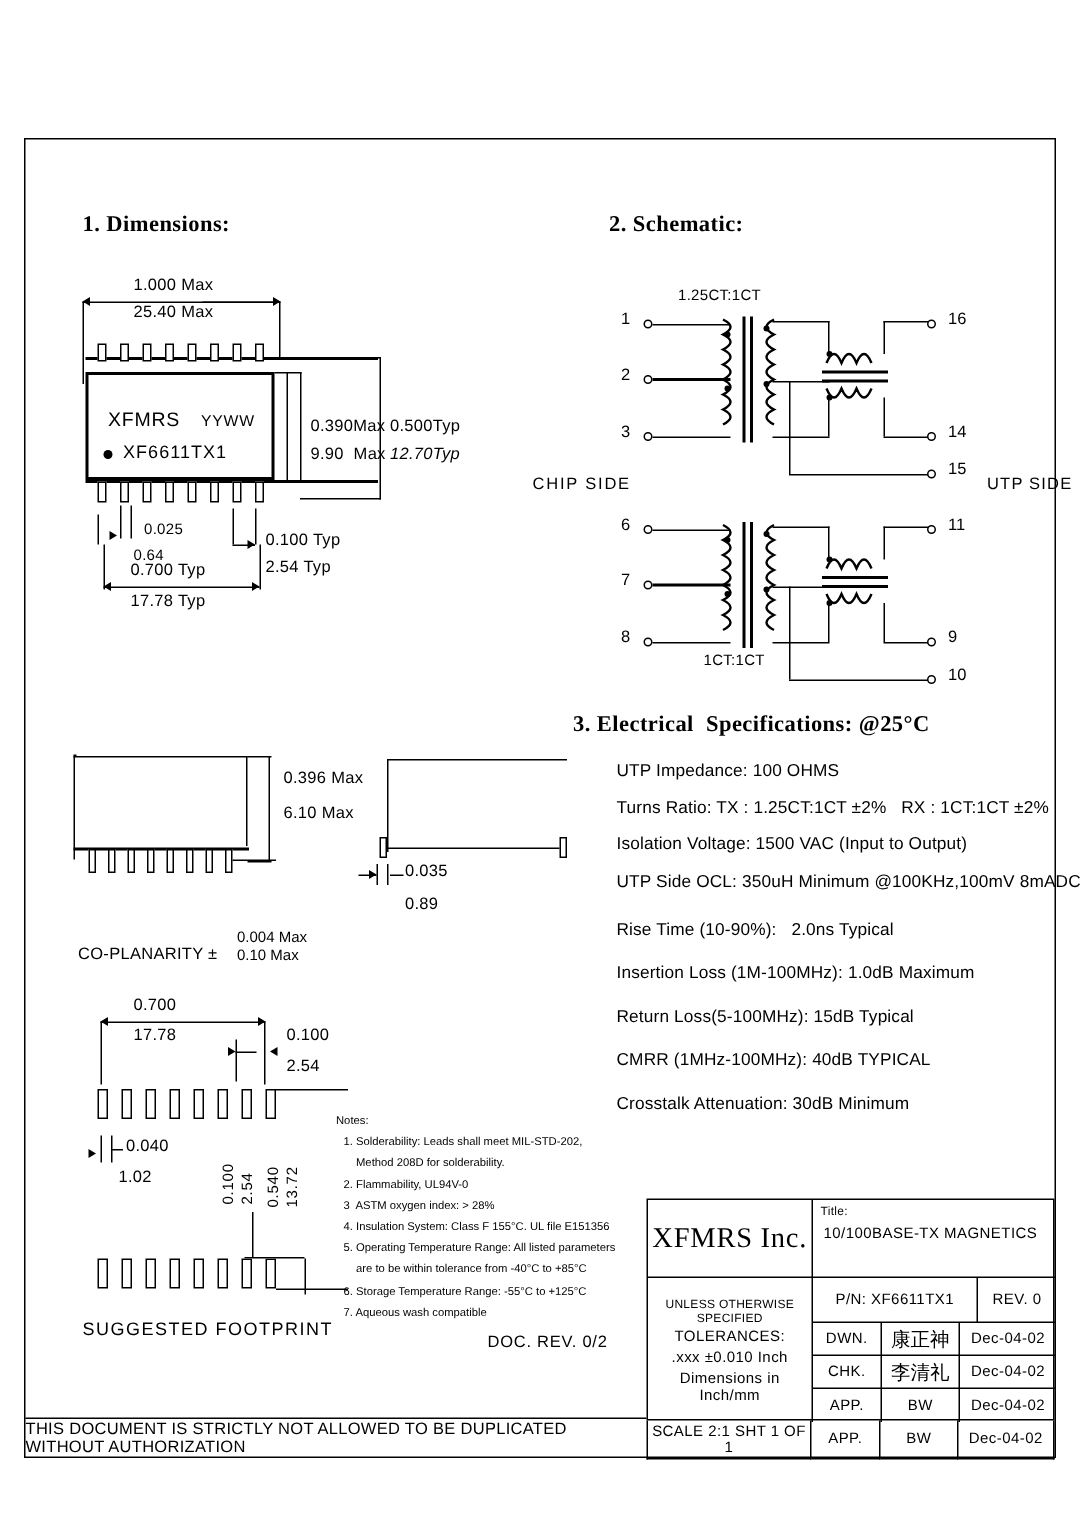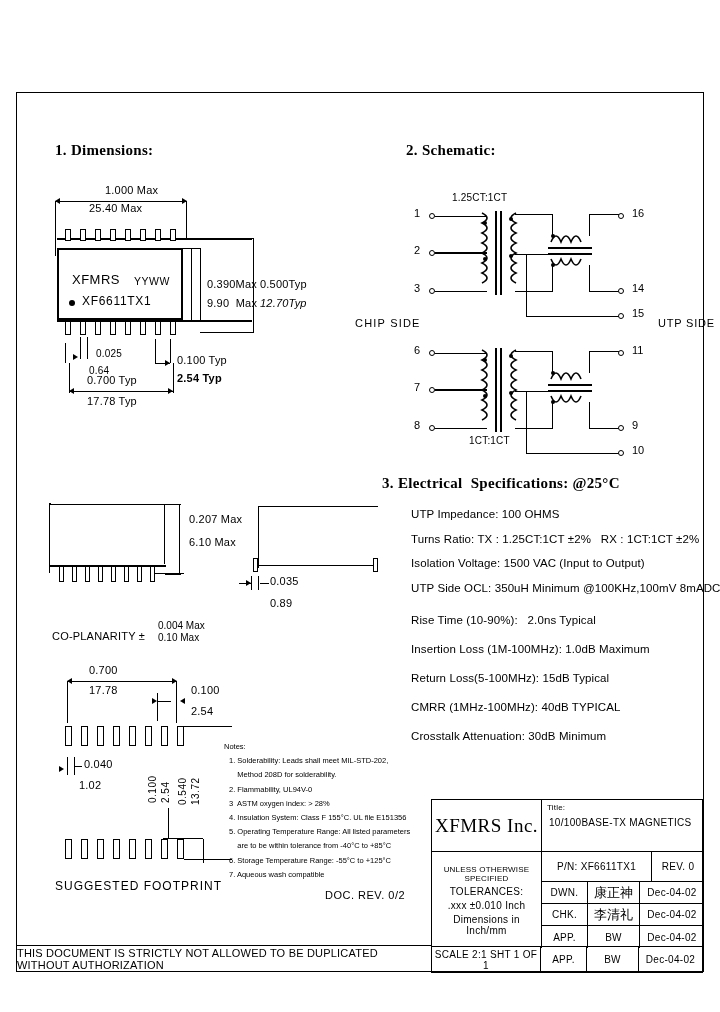--- a/index.html
+++ b/index.html
@@ -74,21 +74,21 @@
 </head>
 <body>
 
 <div class="sheet">
   <div class="inner">
 
     <div class="t sec-title" style="left:38px; top:50px;">1. Dimensions:</div>
 
     <div class="t sec-title" style="left:389px; top:50px;">2. Schematic:</div>
 
-    <div class="t dim" style="left:72px; top:92px;margin-left:16px;">1.000 Max</div>
+    <div class="t dim" style="left:72px; top:92px;">1.000 Max</div>
     <div class="t dim" style="left:72px; top:110px;">25.40 Max</div>
     <div class="h" style="left:38px; top:108px; width:130px;"></div>
     <div class="h" style="left:168px; top:108px; width:0px;"></div>
     <div class="arrL" style="left:38px; top:105px;"></div>
     <div class="h" style="left:118px; top:108px; width:52px;"></div>
     <div class="arrR" style="left:165px; top:105px;"></div>
     <div class="v" style="left:38px; top:108px; height:55px;"></div>
     <div class="v" style="left:169px; top:108px; height:38px;"></div>
 
     <div class="h2" style="left:40px; top:145px; width:195px;"></div>
@@ -135,21 +135,21 @@
     <div class="arrR" style="left:56px; top:261px;"></div>
     <div class="v" style="left:48px; top:250px; height:20px;"></div>
     <div class="t dim-s" style="left:79px; top:256px;">0.025</div>
     <div class="t dim-s" style="left:72px; top:273px;">0.64</div>
 
     <div class="v" style="left:138px; top:246px; height:24px;"></div>
     <div class="v" style="left:153px; top:246px; height:24px;"></div>
     <div class="h" style="left:138px; top:270px; width:15px;"></div>
     <div class="arrR" style="left:148px; top:267px;"></div>
     <div class="t dim" style="left:160px; top:262px;">0.100 Typ</div>
-    <div class="t dim" style="left:160px; top:280px;font-weight:bold;">2.54 Typ</div>
+    <div class="t dim" style="left:160px; top:280px;">2.54 Typ</div>
 
     <div class="h" style="left:52px; top:298px; width:104px;"></div>
     <div class="arrL" style="left:52px; top:295px;"></div>
     <div class="arrR" style="left:151px; top:295px;"></div>
     <div class="v" style="left:52px; top:270px; height:30px;"></div>
     <div class="v" style="left:156px; top:270px; height:30px;"></div>
     <div class="t dim" style="left:70px; top:282px;">0.700 Typ</div>
     <div class="t dim" style="left:70px; top:303px;">17.78 Typ</div>
 
     <div class="h2" style="left:32px; top:410px; width:2px; height:1px;"></div>
@@ -164,21 +164,21 @@
     <div class="lead" style="left:68px;  top:473px; width:5px; height:16px;"></div>
     <div class="lead" style="left:81px;  top:473px; width:5px; height:16px;"></div>
     <div class="lead" style="left:94px;  top:473px; width:5px; height:16px;"></div>
     <div class="lead" style="left:107px; top:473px; width:5px; height:16px;"></div>
     <div class="lead" style="left:120px; top:473px; width:5px; height:16px;"></div>
     <div class="lead" style="left:133px; top:473px; width:5px; height:16px;"></div>
 
     <div class="v" style="left:162px; top:411px; height:70px;"></div>
     <div class="h" style="left:148px; top:411px; width:16px;"></div>
     <div class="h" style="left:148px; top:481px; width:16px;"></div>
-    <div class="t dim" style="left:172px; top:421px;">0.207 Max</div>
+    <div class="t dim" style="left:172px; top:421px;">0.396 Max</div>
     <div class="t dim" style="left:172px; top:444px;">6.10 Max</div>
 
     <div class="t dim" style="left:35px; top:538px;">CO-PLANARITY ±</div>
     <div class="frac" style="left:141px; top:527px;">
       <div>0.004 Max</div>
       <div>0.10 Max</div>
     </div>
 
     <div class="v" style="left:241px; top:413px; height:62px;"></div>
     <div class="h" style="left:241px; top:413px; width:120px;"></div>

